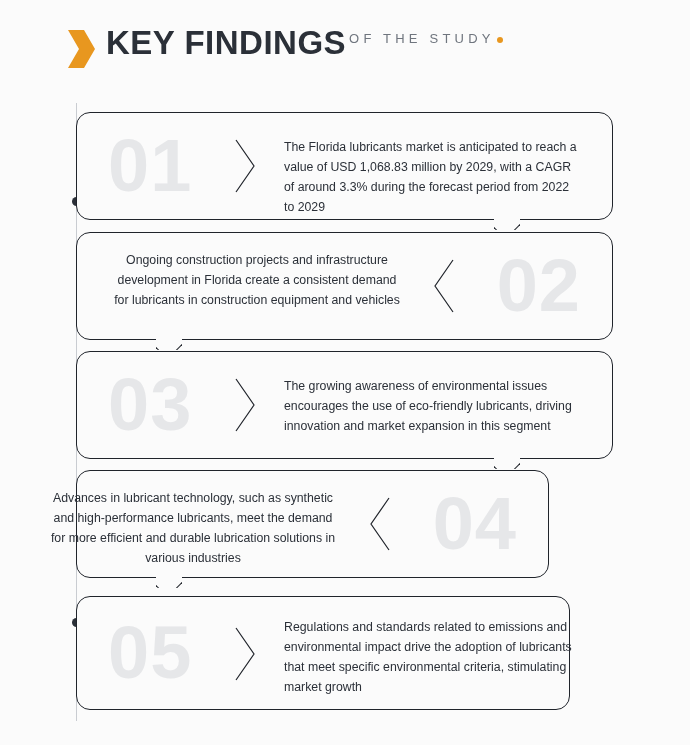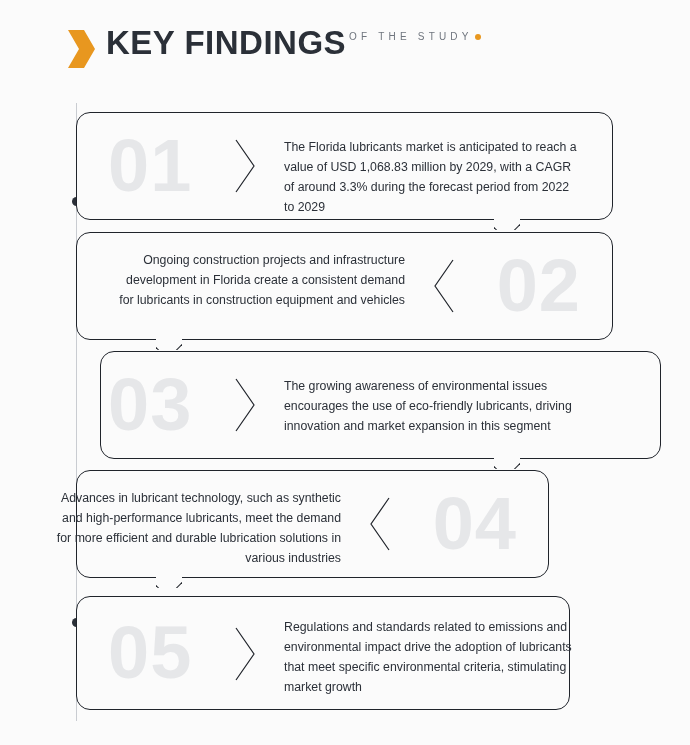--- a/index.html
+++ b/index.html
@@ -36,21 +36,21 @@
   }
   .header-title {
     font-size: 33px;
     font-weight: bold;
     letter-spacing: 0.5px;
     color: #2b3038;
     line-height: 1.05;
     font-family: "Liberation Sans", sans-serif;
   }
   .header-sub {
-    font-size: 10px;
+    font-size: 13px;
     letter-spacing: 4.2px;
     color: #6f757e;
     margin-top: 5px;
     margin-left: 3px;
   }
   .header-dot {
     display: inline-block;
     width: 6px;
     height: 6px;
     border-radius: 50%;
@@ -130,27 +130,27 @@
     height: 56px;
   }
 
   .text {
     position: absolute;
     font-size: 12.3px;
     line-height: 1.63;
     color: #2b3038;
     width: 300px;
   }
-  .text.right { text-align: right; }
+  .text.right { text-align: center; }
   .text.center-right { text-align: left; }
 
   
   #row1 { left: 76px; top: 112px; width: 537px; }
   #row2 { left: 76px; top: 232px; width: 537px; }
-  #row3 { left: 76px; top: 351px; width: 537px; padding-left: 24px; }
+  #row3 { left: 76px; top: 351px; width: 537px; }
   #row4 { left: 76px; top: 470px; width: 473px; }
   #row5 { left: 76px; top: 596px; width: 494px; height: 114px; }
 </style>
 </head>
 <body>
 
 <div class="header">
   <span class="header-arrow">
     <svg width="30" height="42" viewBox="0 0 30 42">
       <polygon points="2,2 18,2 29,21 18,40 2,40 13,21" fill="#e8971f"></polygon>

